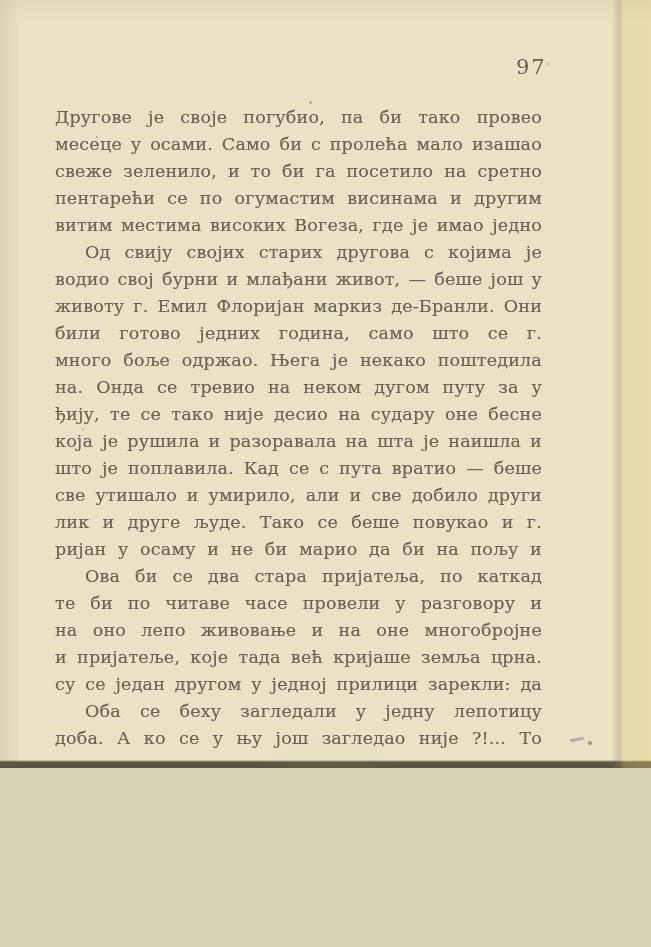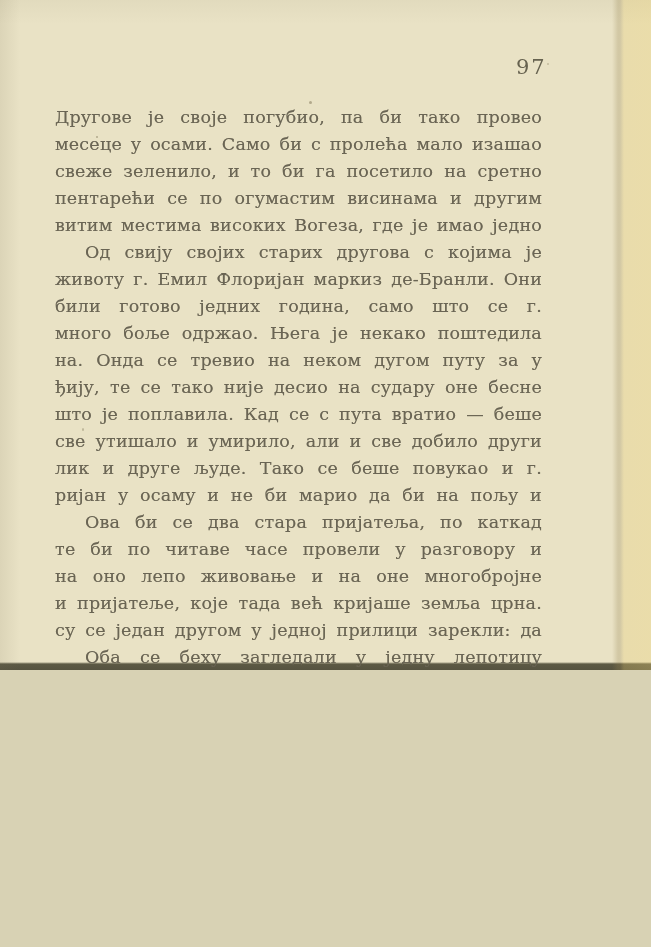--- a/index.html
+++ b/index.html
@@ -4,21 +4,21 @@
 <style>
   html, body {
     margin: 0;
     padding: 0;
     background: #d8d2b4;
     font-family: "DejaVu Serif", "Liberation Serif", serif;
   }
   .page {
     position: relative;
     width: 651px;
-    height: 670px;
+    height: 768px;
     overflow: hidden;
     background:
       
       radial-gradient(ellipse 70px 48px at 292px 893px, rgba(219,173,64,0.32), rgba(219,173,64,0) 72%),
       radial-gradient(ellipse 40px 30px at 255px 862px, rgba(219,173,64,0.22), rgba(219,173,64,0) 72%),
       
       radial-gradient(ellipse 130px 60px at 610px 912px, rgba(222,182,74,0.28), rgba(222,182,74,0) 75%),
       
       radial-gradient(ellipse 120px 90px at 330px 800px, rgba(215,180,90,0.12), rgba(215,180,90,0) 75%),
       
@@ -88,25 +88,27 @@
 <div class="page">
   <div class="page-number">97</div>
 
   <div class="text-block" id="text-block">
       <div class="line">Другове је своје погубио, па би тако провео читаве</div>
       <div class="line">месеце у осами.  Само би с пролећа мало изашао у</div>
       <div class="line">свеже зеленило, и то би га посетило  на  сретно младо</div>
       <div class="line">пентарећи се по огумастим висинама и другим стрмо-</div>
       <div class="line">витим местима високих Вогеза, где је имао једно мало</div>
       <div class="line indent">Од свију својих старих другова с којима је про-</div>
+      <div class="line">водио свој бурни и млађани живот, — беше још у</div>
       <div class="line">животу г. Емил Флоријан маркиз де-Бранли. Они су</div>
       <div class="line">били готово једних година, само што се г. Флоријан</div>
       <div class="line">много боље одржао. Њега је некако поштедила она олуји-</div>
       <div class="line">на. Онда се тревио на неком дугом путу за у Источну Ин-</div>
       <div class="line">ђију, те се тако није десио на судару оне бесне бујице,</div>
+      <div class="line">која је рушила и разоравала на шта је наишла и</div>
       <div class="line">што је поплавила. Кад се с пута вратио — беше се</div>
       <div class="line">све утишало и умирило, али и све добило други об-</div>
       <div class="line">лик и друге људе. Тако се беше повукао и г. Фло-</div>
       <div class="line">ријан у осаму и не би марио да би на пољу и грмило</div>
       <div class="line indent">Ова би се два стара пријатеља, по каткад састајала</div>
       <div class="line">те би по читаве часе провели у разговору и сећању</div>
       <div class="line">на оно лепо живовање и на оне многобројне другове</div>
       <div class="line">и пријатеље, које тада већ кријаше земља црна. Они</div>
       <div class="line">су се један другом у једној прилици зарекли: да се</div>
       <div class="line indent">Оба се беху загледали у једну лепотицу њиховог</div>

